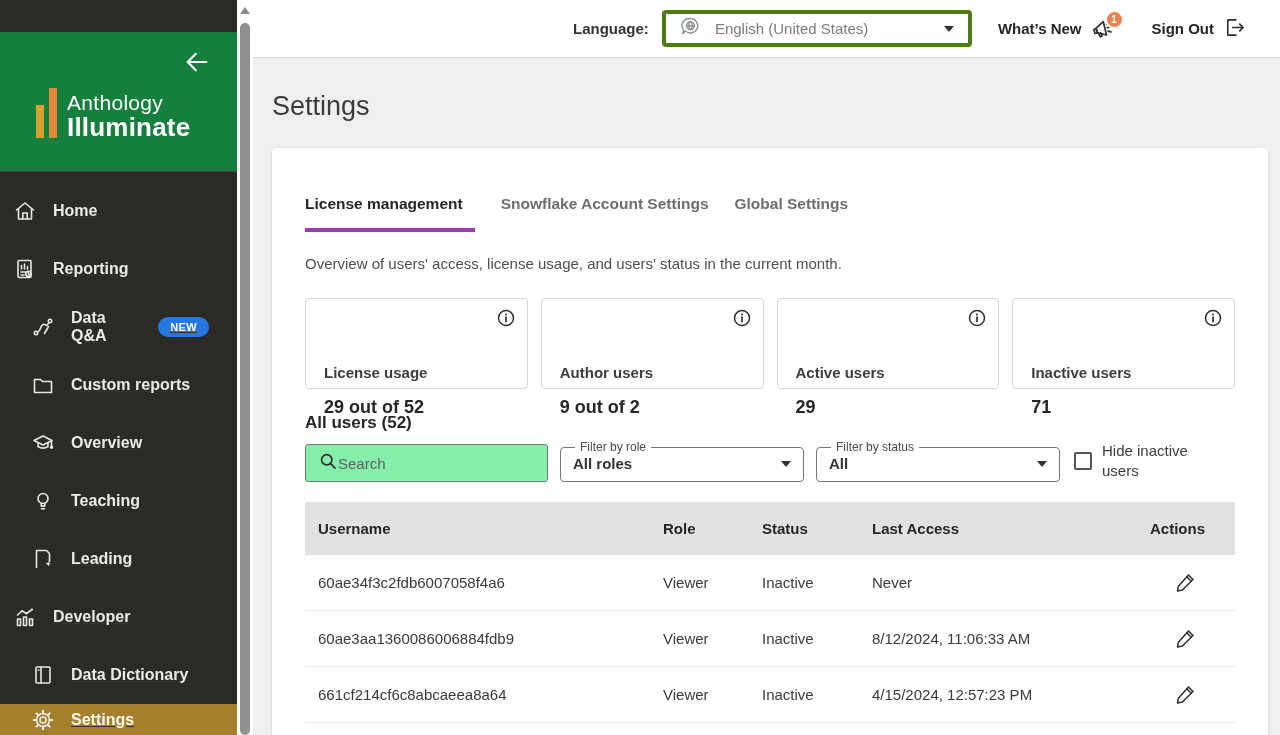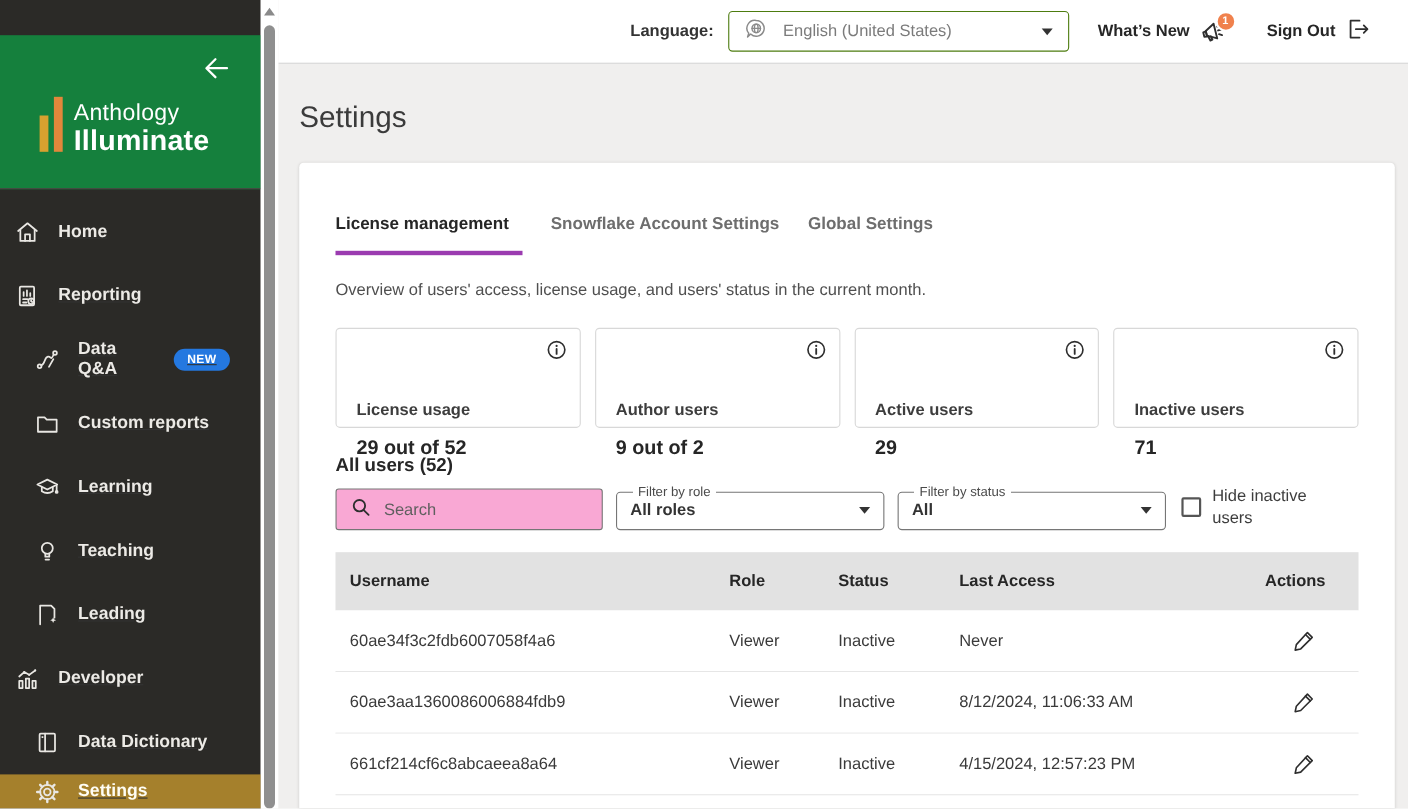--- a/index.html
+++ b/index.html
@@ -33,21 +33,21 @@
 
   
   .scrollcol { width: 16px; flex-shrink: 0; background: #ffffff; position: relative; }
   .scroll-up { position: absolute; top: 7px; left: 3px; width: 0; height: 0; border-left: 5px solid transparent; border-right: 5px solid transparent; border-bottom: 7px solid #8a8a8a; cursor: pointer; }
   .scroll-thumb { position: absolute; top: 23px; bottom: 0; left: 3px; width: 10px; border-radius: 5px; background: #8f8f8f; cursor: grab; }
 
   
   .main { flex: 1; min-width: 0; display: flex; flex-direction: column; background: #f0efee; }
   .topbar { height: 58px; flex-shrink: 0; background: #fff; border-bottom: 1px solid #d4d4d4; display: flex; align-items: center; justify-content: flex-end; padding-right: 34px; }
   .lang-label { font-size: 15px; font-weight: 700; color: #333; margin-right: 13px; }
-  .lang-select { width: 310px; height: 37px; border: 1px solid #4d7c0f; border-radius: 4px; display: flex; align-items: center; padding: 0 14px; gap: 14px; cursor: pointer; background: #fff; }
+  .lang-select { width: 310px; height: 37px; border: 4px solid #4d7c0f; border-radius: 4px; display: flex; align-items: center; padding: 0 14px; gap: 14px; cursor: pointer; background: #fff; }
   .lang-value { font-size: 15px; color: #7b7b7b; }
   .caret { width: 0; height: 0; border-left: 5px solid transparent; border-right: 5px solid transparent; border-top: 6px solid #333; margin-left: auto; }
   .whats-new { display: flex; align-items: center; gap: 8px; font-size: 15px; font-weight: 700; color: #262626; margin-left: 26px; cursor: pointer; }
   .wn-icon-wrap { position: relative; width: 24px; height: 24px; }
   .wn-badge { position: absolute; top: -7px; right: -10px; width: 19px; height: 19px; border-radius: 50%; background: #f0814d; border: 2px solid #fff; color: #fff; font-size: 10px; font-weight: 700; display: flex; align-items: center; justify-content: center; }
   .sign-out { display: flex; align-items: center; gap: 9px; font-size: 15px; font-weight: 700; color: #262626; margin-left: 38px; cursor: pointer; }
 
   .content { flex: 1; min-height: 0; padding: 0 12px 0 19px; display: flex; flex-direction: column; }
   .page-title { font-size: 27px; font-weight: 400; color: #3b3b3b; margin: 33px 0 26px 0; }
   .card { background: #fff; border-radius: 4px 4px 0 0; box-shadow: 0 1px 3px rgba(0,0,0,0.14); padding: 0 33px; flex: 1; }
@@ -60,21 +60,21 @@
 
   .stats { display: flex; gap: 13px; margin-top: 26px; }
   .stat-card { flex: 1; height: 91px; background: #fff; border: 1px solid #d8d8d8; border-radius: 4px; position: relative; padding: 17px 18px 0 18px; }
   .stat-title { font-size: 15px; font-weight: 700; color: #3d3d3d; margin-top: 48px; }
   .stat-value { font-size: 18px; font-weight: 700; color: #262626; margin-top: 16px; }
   .info-btn { position: absolute; top: 9px; right: 11px; width: 20px; height: 20px; cursor: pointer; }
 
   .users-heading { margin-top: 24px; font-size: 17px; font-weight: 700; color: #262626; }
 
   .filter-row { display: flex; align-items: flex-end; margin-top: 7px; }
-  .search-box { width: 243px; height: 38px; border: 1px solid #767676; border-radius: 3px; display: flex; align-items: center; padding: 0 12px; gap: 11px; background: #f9a8d4; }
+  .search-box { width: 243px; height: 38px; border: 1px solid #767676; border-radius: 3px; display: flex; align-items: center; padding: 0 12px; background: #86efac; }
   .search-box input { border: none; outline: none; font-size: 15px; color: #444; width: 100%; font-family: inherit; background: transparent; }
   .search-box input::placeholder { color: #5f5f5f; opacity: 1; }
   .select-field { width: 244px; border: 1px solid #767676; border-radius: 4px; margin-left: 12px; padding: 0 12px 9px 12px; cursor: pointer; background: #fff; }
   .select-field legend { font-size: 12px; color: #4a4a4a; padding: 0 5px; margin-left: 2px; }
   .select-row { display: flex; align-items: center; margin-top: 1px; font-weight: bold; }
   .select-value { font-size: 15px; color: #333; }
   .checkbox-wrap { display: flex; align-items: center; gap: 10px; margin-left: 14px; padding-bottom: 1px; }
   .checkbox { width: 18px; height: 18px; border: 2px solid #555; border-radius: 2px; background: #fff; cursor: pointer; flex-shrink: 0; }
   .checkbox-label { font-size: 15px; color: #3d3d3d; width: 96px; line-height: 1.35; }
 
@@ -161,21 +161,21 @@
 
     <div class="nav-item sub">
       <span class="nav-icon">
         <svg width="24" height="24" viewBox="0 0 24 24">
             <path d="M3 9.5L12 5l9 4.5-9 4.5z"></path>
             <path d="M7 11.8v3.7c3 2 7 2 10 0v-3.7"></path>
             <path d="M20.5 10.5v4.5"></path>
             <circle cx="20.5" cy="16.2" r="0.9"></circle>
           </svg>
       </span>
-      <span>Learning</span>
+      <span>Overview</span>
     </div>
 
     <div class="nav-item sub">
       <span class="nav-icon">
         <svg width="24" height="24" viewBox="0 0 24 24">
             <circle cx="12" cy="9.5" r="5"></circle>
             <path d="M10.2 14.5v2.6h3.6v-2.6"></path>
             <path d="M10.4 19.7h3.2"></path>
           </svg>
       </span>

